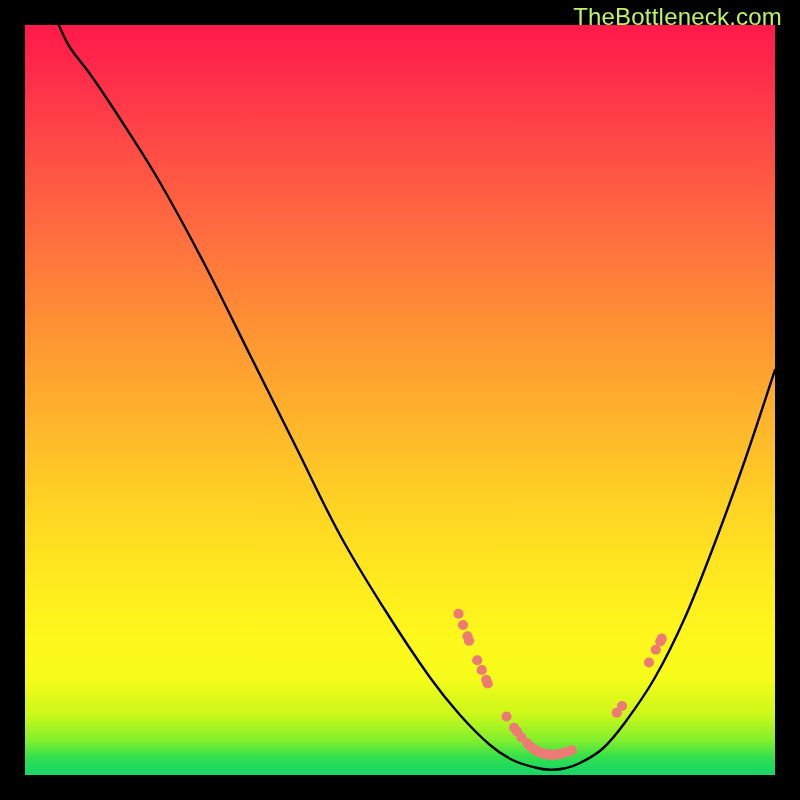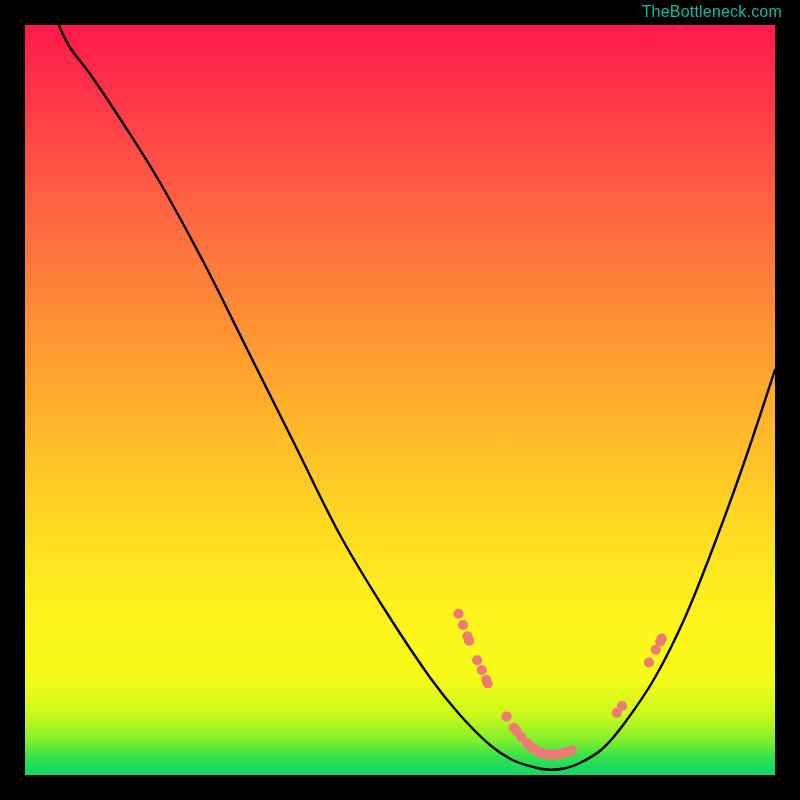--- a/index.html
+++ b/index.html
@@ -2,22 +2,22 @@
 <html><head>
 <meta charset="utf-8">
 <style>
   * { margin: 0; padding: 0; box-sizing: border-box; }
   html, body { width: 800px; height: 800px; background: #000; overflow: hidden; font-family: Arial, sans-serif; }
   .stage { position: relative; width: 800px; height: 800px; }
   .attribution {
     position: absolute;
     top: 3px;
     right: 18px;
-    color: #14b8a6;
-    font-size: 16px;
+    color: #bef264;
+    font-size: 24px;
     font-weight: 400;
     letter-spacing: 0.2px;
   }
   .plot-area {
     position: absolute;
     left: 25px;
     top: 25px;
     width: 750px;
     height: 750px;
     overflow: hidden;

